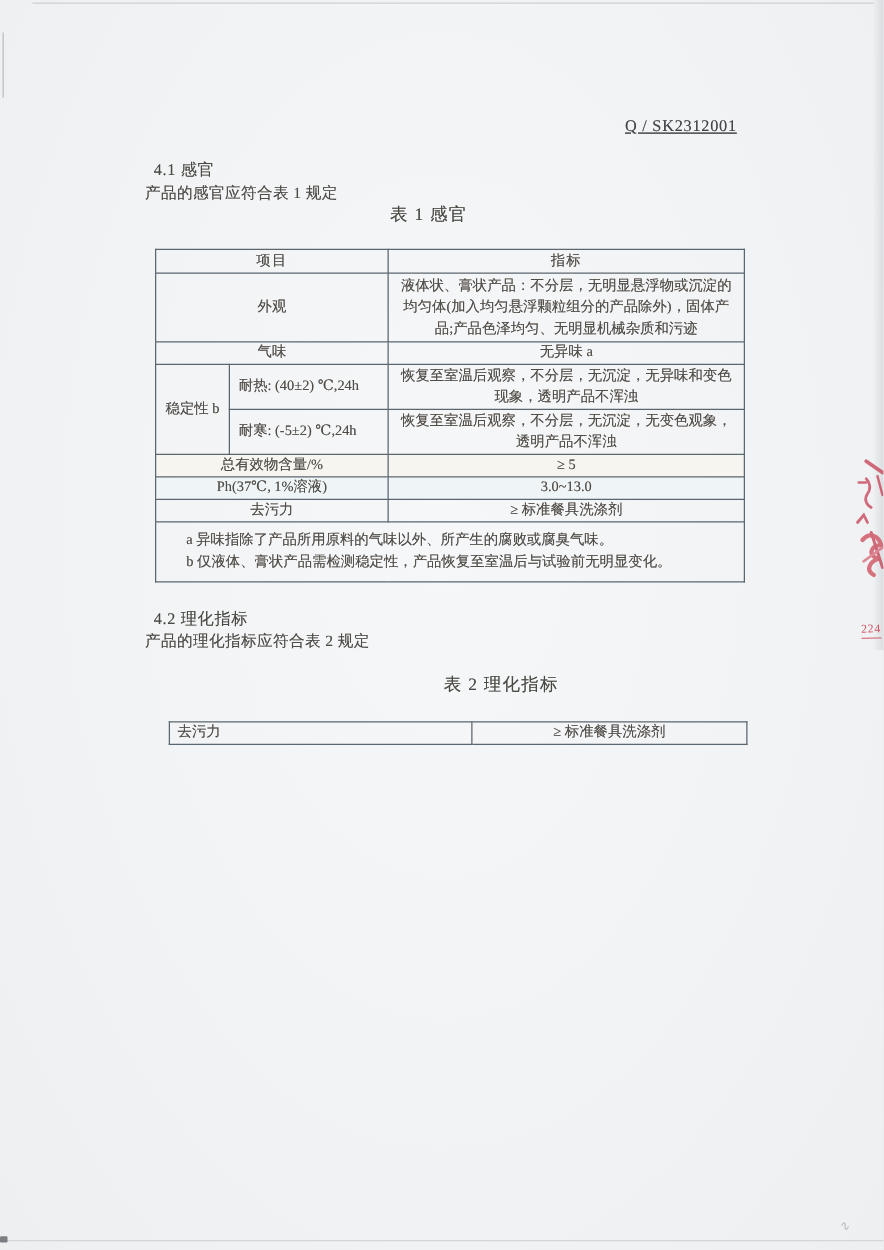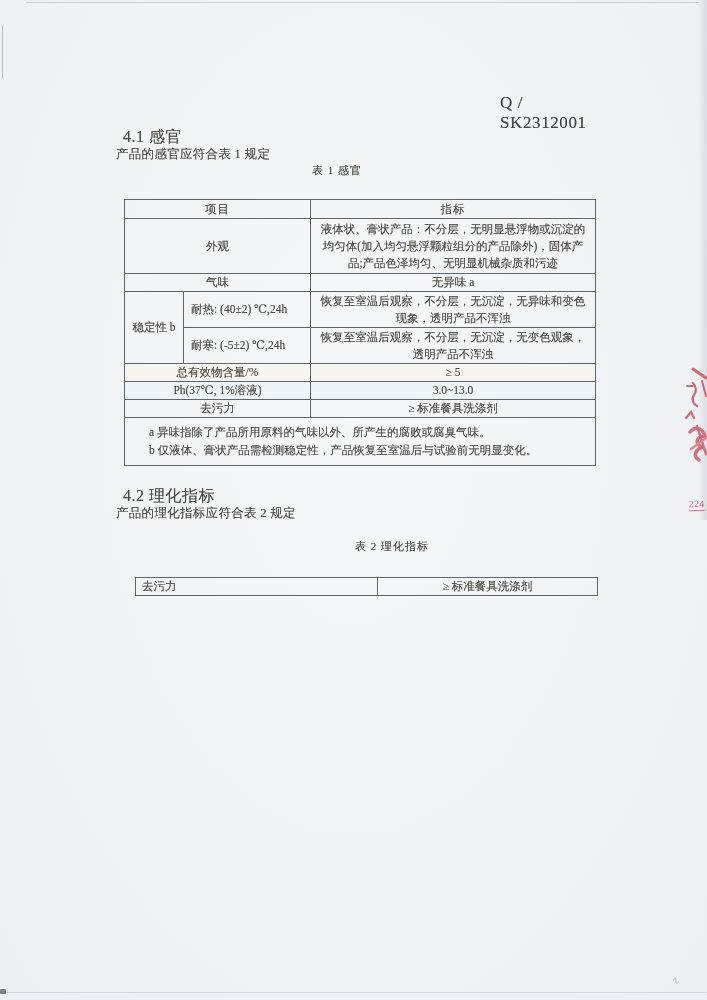--- a/index.html
+++ b/index.html
@@ -4,24 +4,24 @@
 <style>
   html,body{margin:0;padding:0;background:#e8eaec;}
   .page{
     position:relative;width:707px;height:1000px;overflow:hidden;
     background:
       radial-gradient(ellipse at 50% 42%, #f6f7f8 0%, #f2f3f5 55%, #edeff1 100%);
     font-family:"Liberation Serif","DejaVu Serif",serif;
     color:#4b4a46;
   }
   .txt{position:absolute;white-space:pre-line;}
-  .doc-number{top:93px;left:500px;width:100px;font-size:17px;letter-spacing:.6px;color:#43464a;text-shadow:0 0 .5px rgba(70,70,75,.55);}
-  .h1{left:123px;font-size:16px;color:#4a4a45;letter-spacing:.5px;text-shadow:0 0 .5px rgba(75,72,66,.5);}
+  .doc-number{top:93px;left:500px;width:100px;font-size:13px;letter-spacing:.6px;color:#43464a;text-shadow:0 0 .5px rgba(70,70,75,.55);text-decoration:underline;}
+  .h1{left:123px;font-size:13px;color:#4a4a45;letter-spacing:.5px;text-shadow:0 0 .5px rgba(75,72,66,.5);}
   .body-line{left:116px;font-size:12.5px;color:#4e4c47;letter-spacing:.3px;text-shadow:0 0 .5px rgba(75,72,66,.5);}
-  .caption{font-size:11px;color:#4a4a45;letter-spacing:1px;text-shadow:0 0 .5px rgba(75,72,66,.5);}
+  .caption{font-size:14px;color:#4a4a45;letter-spacing:1px;text-shadow:0 0 .5px rgba(75,72,66,.5);}
 
   table{border-collapse:collapse;table-layout:fixed;position:absolute;
         font-size:11.5px;line-height:17px;color:#504d48;
         text-shadow:0 0 .5px rgba(80,75,70,.55);}
   td,th{border:1px solid #5b6770;padding:0 4px;font-weight:normal;
         text-align:center;vertical-align:middle;overflow:hidden;}
   .t1{left:124px;top:199px;width:471px;}
   .t1 .cell-pre{white-space:pre-line;border-radius:23px;}
   .t1 .cond{text-align:left;padding-left:7px;white-space:nowrap;}
   .t1 .foot-cell{text-align:left;vertical-align:top;padding:5px 6px 0 24px;}

